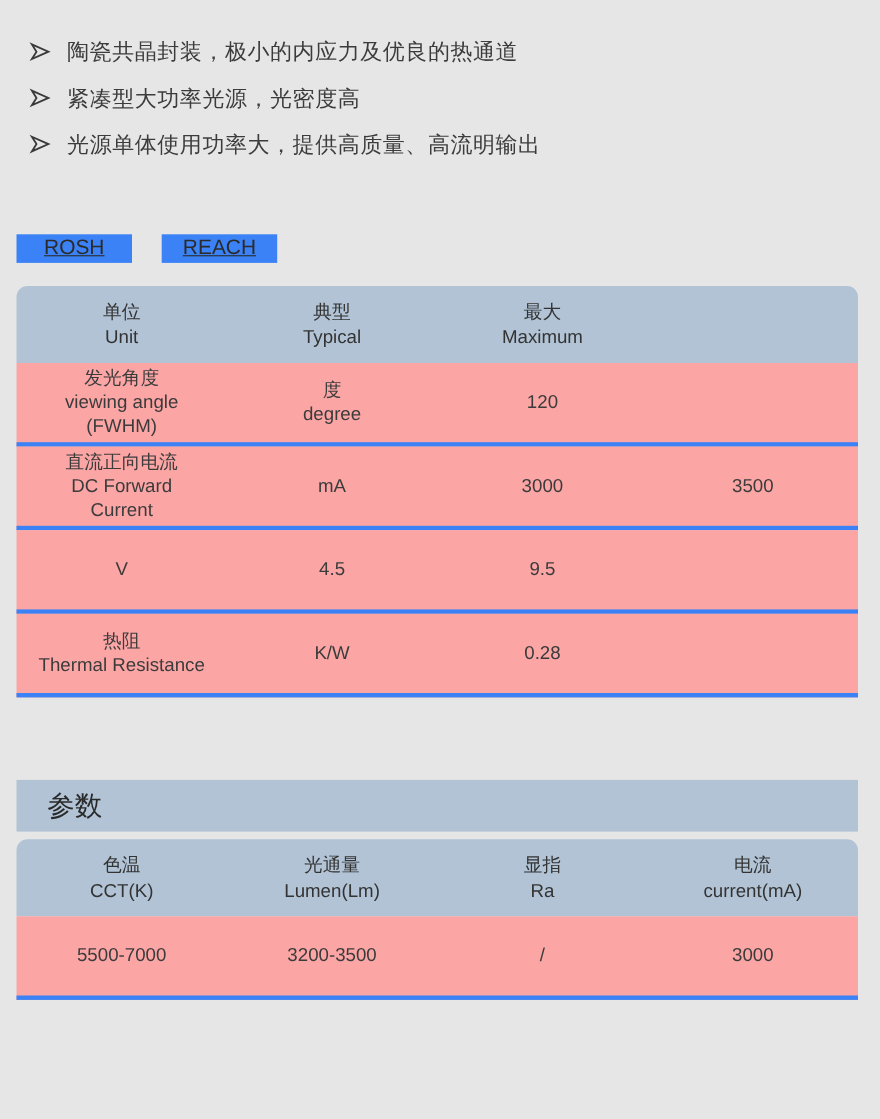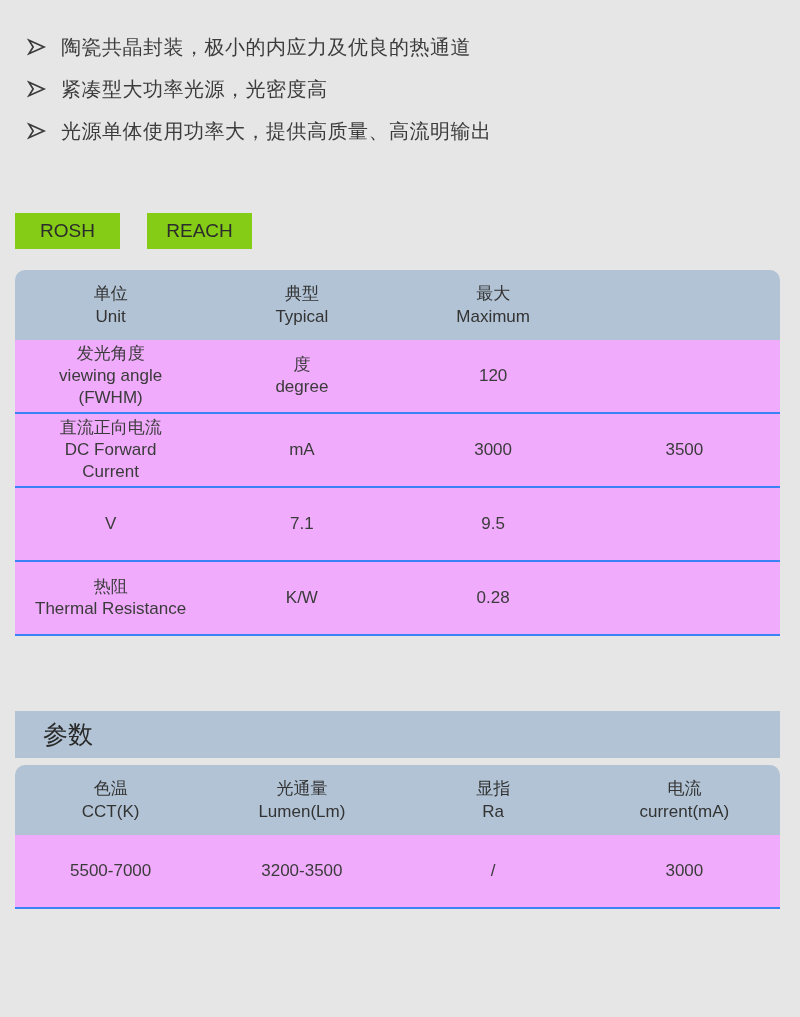--- a/index.html
+++ b/index.html
@@ -16,40 +16,40 @@
   .features { padding:26px 0 0 26px; }
   .feature-item {
     display:flex; align-items:center;
     height:42px; font-size:20px; color:#3c3c3c; letter-spacing:0.5px;
   }
   .bullet-icon { width:21px; height:20px; margin-right:14px; flex:none; }
 
   
   .badges { display:flex; gap:27px; margin:61px 0 0 15px; }
   .badge {
-    width:105px; height:36px; background:#84cc16;
+    width:105px; height:26px; background:#3b82f6;
     display:flex; align-items:center; justify-content:center;
-    font-size:19px; color:#2b2b2b;
+    font-size:19px; color:#2b2b2b;text-decoration:underline;
   }
 
   
   .tbl { width:765px; margin-left:15px; }
   .tbl-header {
     display:grid; grid-template-columns:repeat(4,1fr);
     background:#b1c3d5; border-radius:10px 10px 0 0;
     height:70px; align-items:center;
   }
   .tbl-header .cell {
     text-align:center; font-size:17px; line-height:23px;
     white-space:pre-line; color:#333333;
   }
   .tbl-row {
     display:grid; grid-template-columns:repeat(4,1fr);
-    background:#f0abfc; height:72px; align-items:center;
-    border-bottom:2px solid #3b82f6;
+    background:#fca5a5; height:72px; align-items:center;
+    border-bottom:4px solid #3b82f6;
   }
   .tbl-row .cell {
     text-align:center; font-size:17px; line-height:22px;
     white-space:pre-line; color:#3b3b3b;
   }
 
   .spec-table { margin-top:21px; }
 
   
   .section-banner {
@@ -113,21 +113,21 @@
     <div class="tbl-row">
       <div class="cell">直流正向电流
 DC Forward
 Current</div>
       <div class="cell">mA</div>
       <div class="cell">3000</div>
       <div class="cell">3500</div>
     </div>
     <div class="tbl-row">
       <div class="cell">V</div>
-      <div class="cell">7.1</div>
+      <div class="cell">4.5</div>
       <div class="cell">9.5</div>
     </div>
     <div class="tbl-row">
       <div class="cell">热阻
 Thermal Resistance</div>
       <div class="cell">K/W</div>
       <div class="cell">0.28</div>
       <div class="cell"></div>
     </div>
   </div>

